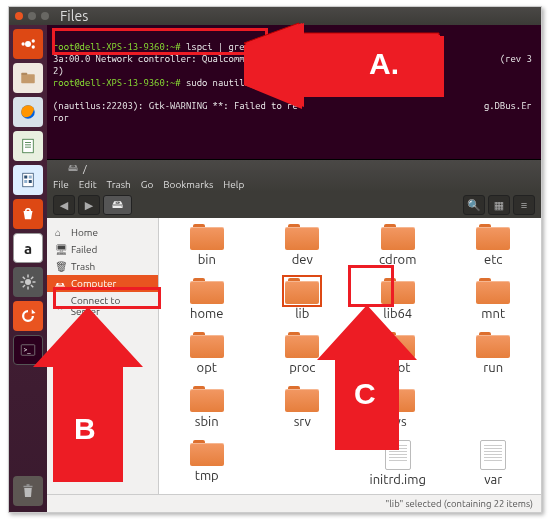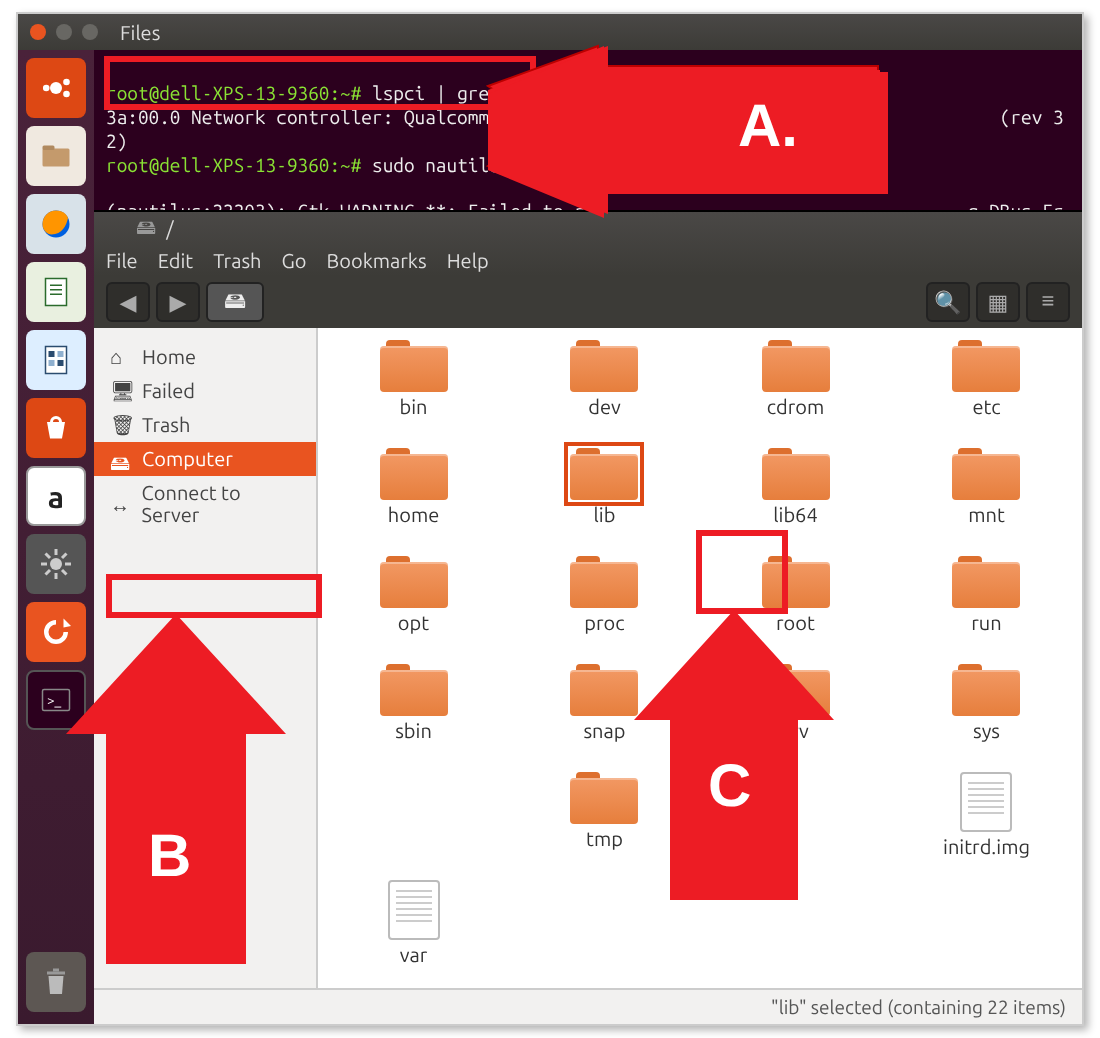--- a/index.html
+++ b/index.html
@@ -6,21 +6,21 @@
   body { width: 550px; height: 519px; font-family: "Ubuntu", sans-serif; background: #fff; position: relative; overflow: hidden; }
 
   .frame { position: absolute; left: 8px; top: 6px; width: 534px; height: 507px; border: 1px solid #ccc; box-shadow: 2px 2px 4px rgba(0,0,0,0.3); }
 
   
   .titlebar { height: 18px; background: linear-gradient(#4a4846, #3c3b37); display: flex; align-items: center; padding: 0 6px; gap: 5px; }
   .titlebar .wbtn { width: 8px; height: 8px; border-radius: 50%; }
   .titlebar .close { background: #e95420; }
   .titlebar .min { background: #686763; }
   .titlebar .max { background: #686763; }
-  .titlebar .wtitle { color: #ddd; font-size: 10px; margin-left: 6px; }
+  .titlebar .wtitle { color: #ddd; font-size: 14px; margin-left: 6px; }
 
   .content { position: absolute; left: 0; top: 18px; right: 0; bottom: 0; display: flex; }
 
   
   .launcher { width: 38px; background: linear-gradient(#4a223a, #3a1a2e); display: flex; flex-direction: column; align-items: center; padding-top: 4px; gap: 4px; position: relative; }
   .launcher .licon { width: 30px; height: 30px; border-radius: 4px; display: flex; align-items: center; justify-content: center; font-size: 14px; color: #fff; }
   .ubuntu { background: #dd4814; }
   .files { background: #f0e9e0; color:#6a543a; }
   .firefox { background: #d8e2e9; color:#e66000; }
   .libre1 { background: #e9f0e0; color:#4b6b2d; }
@@ -50,21 +50,21 @@
   .tbbtn { width:22px; height:20px; background:#2f2e2b; border:1px solid #222; border-radius:3px; display:flex; align-items:center; justify-content:center; color:#aaa; font-size:11px;}
   .pathbtn { height:20px; padding:0 8px; background:#555; border:1px solid #222; border-radius:3px; display:flex; align-items:center; color:#eee; font-size:11px; gap:3px;}
 
   .nbody { flex:1; display:flex; overflow:hidden; }
   .sidebar { width:112px; background:#f2f1f0; border-right:1px solid #ccc; padding:6px 0; font-size:10px; color:#444;}
   .sidebar .sitem { display:flex; align-items:center; gap:5px; padding:3px 8px; }
   .sidebar .sitem.sel { background:#e95420; color:#fff; }
   .sidebar .sic { width:11px; height:11px; display:inline-flex; }
 
   .folders { flex:1; background:#fff; padding:6px 0 0 0; display:grid; grid-template-columns: repeat(4, 1fr); grid-auto-rows: 54px; align-content:start; overflow:hidden; position:relative;}
-  .fitem { display:flex; flex-direction:column; align-items:center; gap:2px; font-size:10px; color:#333; }
+  .fitem { display:flex; flex-direction:column; align-items:center; gap:2px; font-size:13px; color:#333; }
   .fitem.sel .ficon { outline:2px solid #dd4814; outline-offset:1px; }
   .ficon { width:34px; height:26px; position:relative; }
   .ficon::before { content:""; position:absolute; top:0; left:3px; width:12px; height:4px; background:#dd6f2e; border-radius:2px 2px 0 0;}
   .ficon::after { content:""; position:absolute; top:3px; left:0; right:0; bottom:0; background:linear-gradient(#f29863,#e67e3c); border-radius:2px; box-shadow:inset 0 1px 0 rgba(255,255,255,0.3);}
   .fileicon { width:26px; height:30px; background:#fff; border:1px solid #bbb; border-radius:2px; position:relative; overflow:hidden; }
   .fileicon::before { content:""; position:absolute; top:4px; left:3px; right:3px; height:1px; background:#ccc; box-shadow:0 3px 0 #ccc,0 6px 0 #ccc,0 9px 0 #ccc,0 12px 0 #ccc,0 15px 0 #ccc;}
 
   .statusbar { height:18px; background:#f2f1f0; border-top:1px solid #ccc; display:flex; align-items:center; justify-content:flex-end; padding:0 8px; font-size:9.5px; color:#555;}
 
   
@@ -294,24 +294,20 @@
               <div class="fitem">
                 <div class="ficon"></div>
                 <div>run</div>
               </div>
               <div class="fitem">
                 <div class="ficon"></div>
                 <div>sbin</div>
               </div>
               <div class="fitem">
                 <div class="ficon"></div>
-                <div>snap</div>
-              </div>
-              <div class="fitem">
-                <div class="ficon"></div>
                 <div>srv</div>
               </div>
               <div class="fitem">
                 <div class="ficon"></div>
                 <div>sys</div>
               </div>
               <div class="fitem" style="visibility: hidden;">
                 <div class="ficon"></div>
                 <div></div>
               </div>

